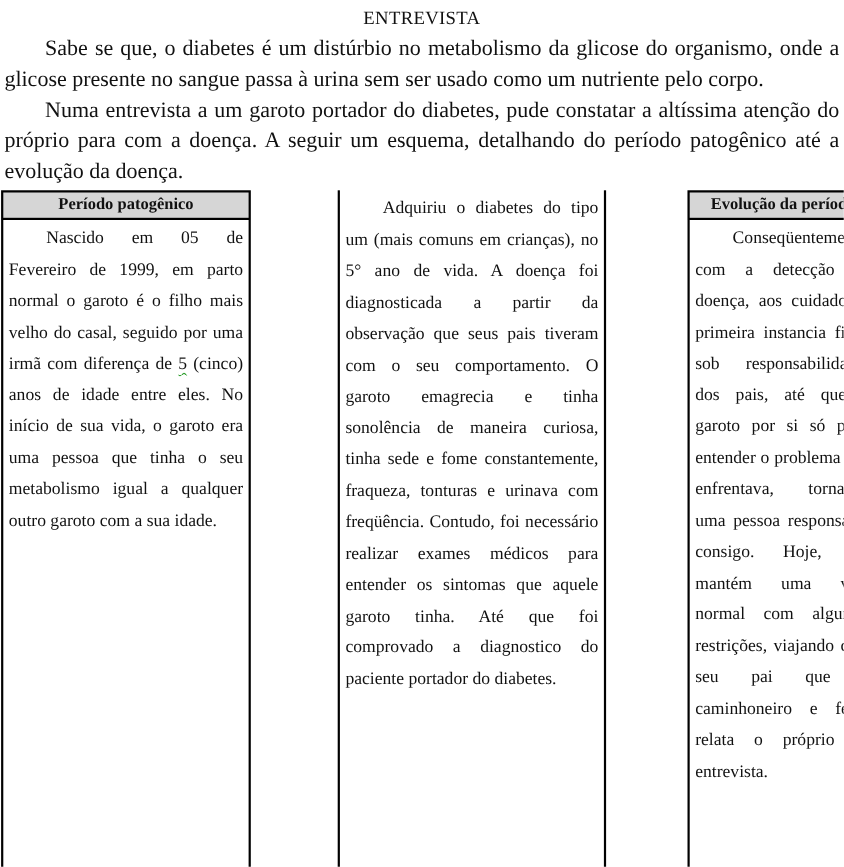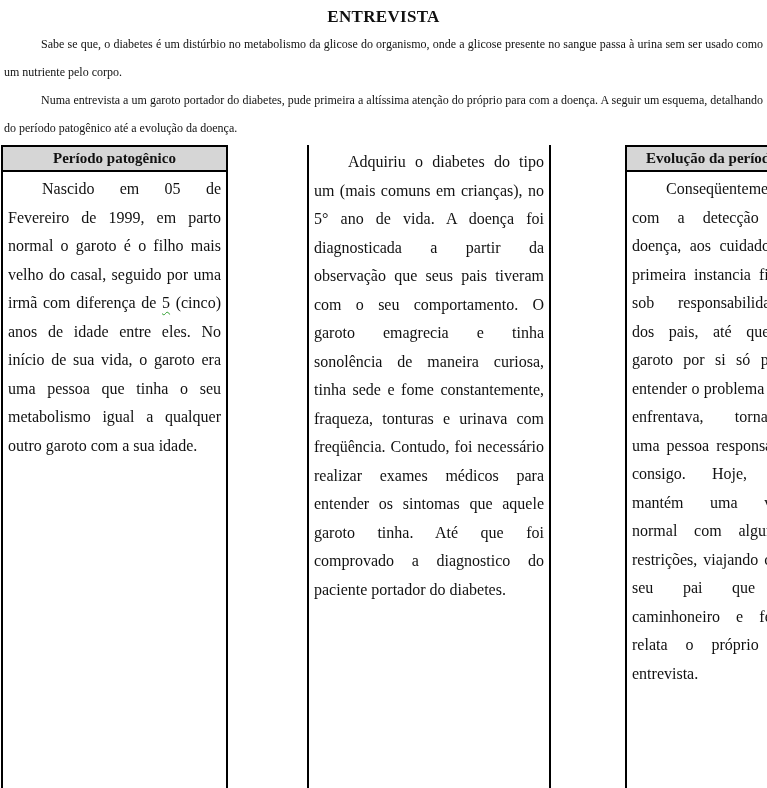--- a/index.html
+++ b/index.html
@@ -5,30 +5,30 @@
   * { margin: 0; padding: 0; box-sizing: border-box; }
   html, body { width: 767px; height: 788px; background: #ffffff; overflow: hidden; }
   body {
     font-family: "Liberation Serif", "DejaVu Serif", serif;
     color: #111111;
   }
   .page { width: 767px; height: 788px; padding: 0 1px; }
 
   .doc-title {
     text-align: center;
-    font-weight: bold;
+    font-weight: normal;
     font-size: 17px;
     margin-top: 6px;
     height: 24px;
     line-height: 22px;
     letter-spacing: 0.3px;
   }
 
   .intro p {
-    font-size: 12px;
+    font-size: 20px;
     line-height: 28px;
     text-align: justify;
     text-indent: 37px;
     padding: 0 3px 0 3px;
   }
 
   .table-wrap {
     margin-top: 3px;
     height: 724px;
     display: grid;
@@ -77,21 +77,21 @@
 </style>
 </head>
 <body>
 
 <div class="page">
 
   <div class="doc-title">ENTREVISTA</div>
 
   <div class="intro">
     <p>Sabe se que, o diabetes é um distúrbio no metabolismo da glicose do organismo, onde a glicose presente no sangue passa à urina sem ser usado como um nutriente pelo corpo.</p>
-    <p>Numa entrevista a um garoto portador do diabetes, pude primeira a altíssima atenção do próprio para com a doença. A seguir um esquema, detalhando do período patogênico até a evolução da doença.</p>
+    <p>Numa entrevista a um garoto portador do diabetes, pude constatar a altíssima atenção do próprio para com a doença. A seguir um esquema, detalhando do período patogênico até a evolução da doença.</p>
   </div>
 
   <div class="table-wrap">
 
     <div class="col">
       <div class="col-header">Período patogênico</div>
       <div class="col-body"><span>Nascido em 05 de Fevereiro de 1999, em parto normal o garoto é o filho mais velho do casal, seguido por uma irmã com diferença de </span><span class="grammar-flag">5</span><span> (cinco) anos de idade entre eles. No início de sua vida, o garoto era uma pessoa que tinha o seu metabolismo igual a qualquer outro garoto com a sua idade.</span></div>
     </div>
 
     <div class="spacer"></div>

